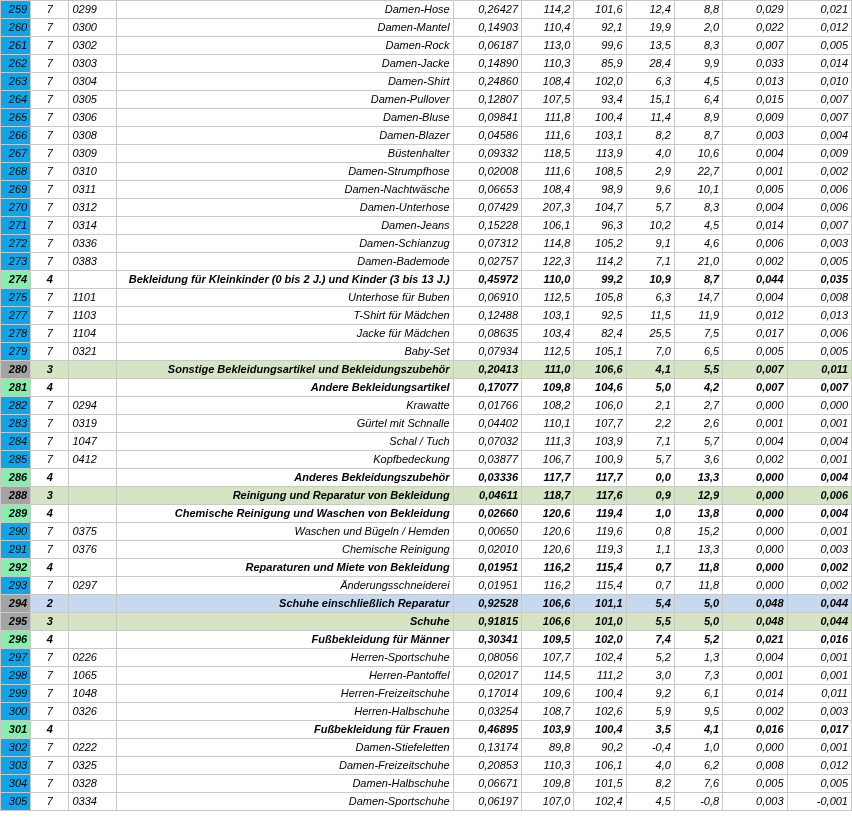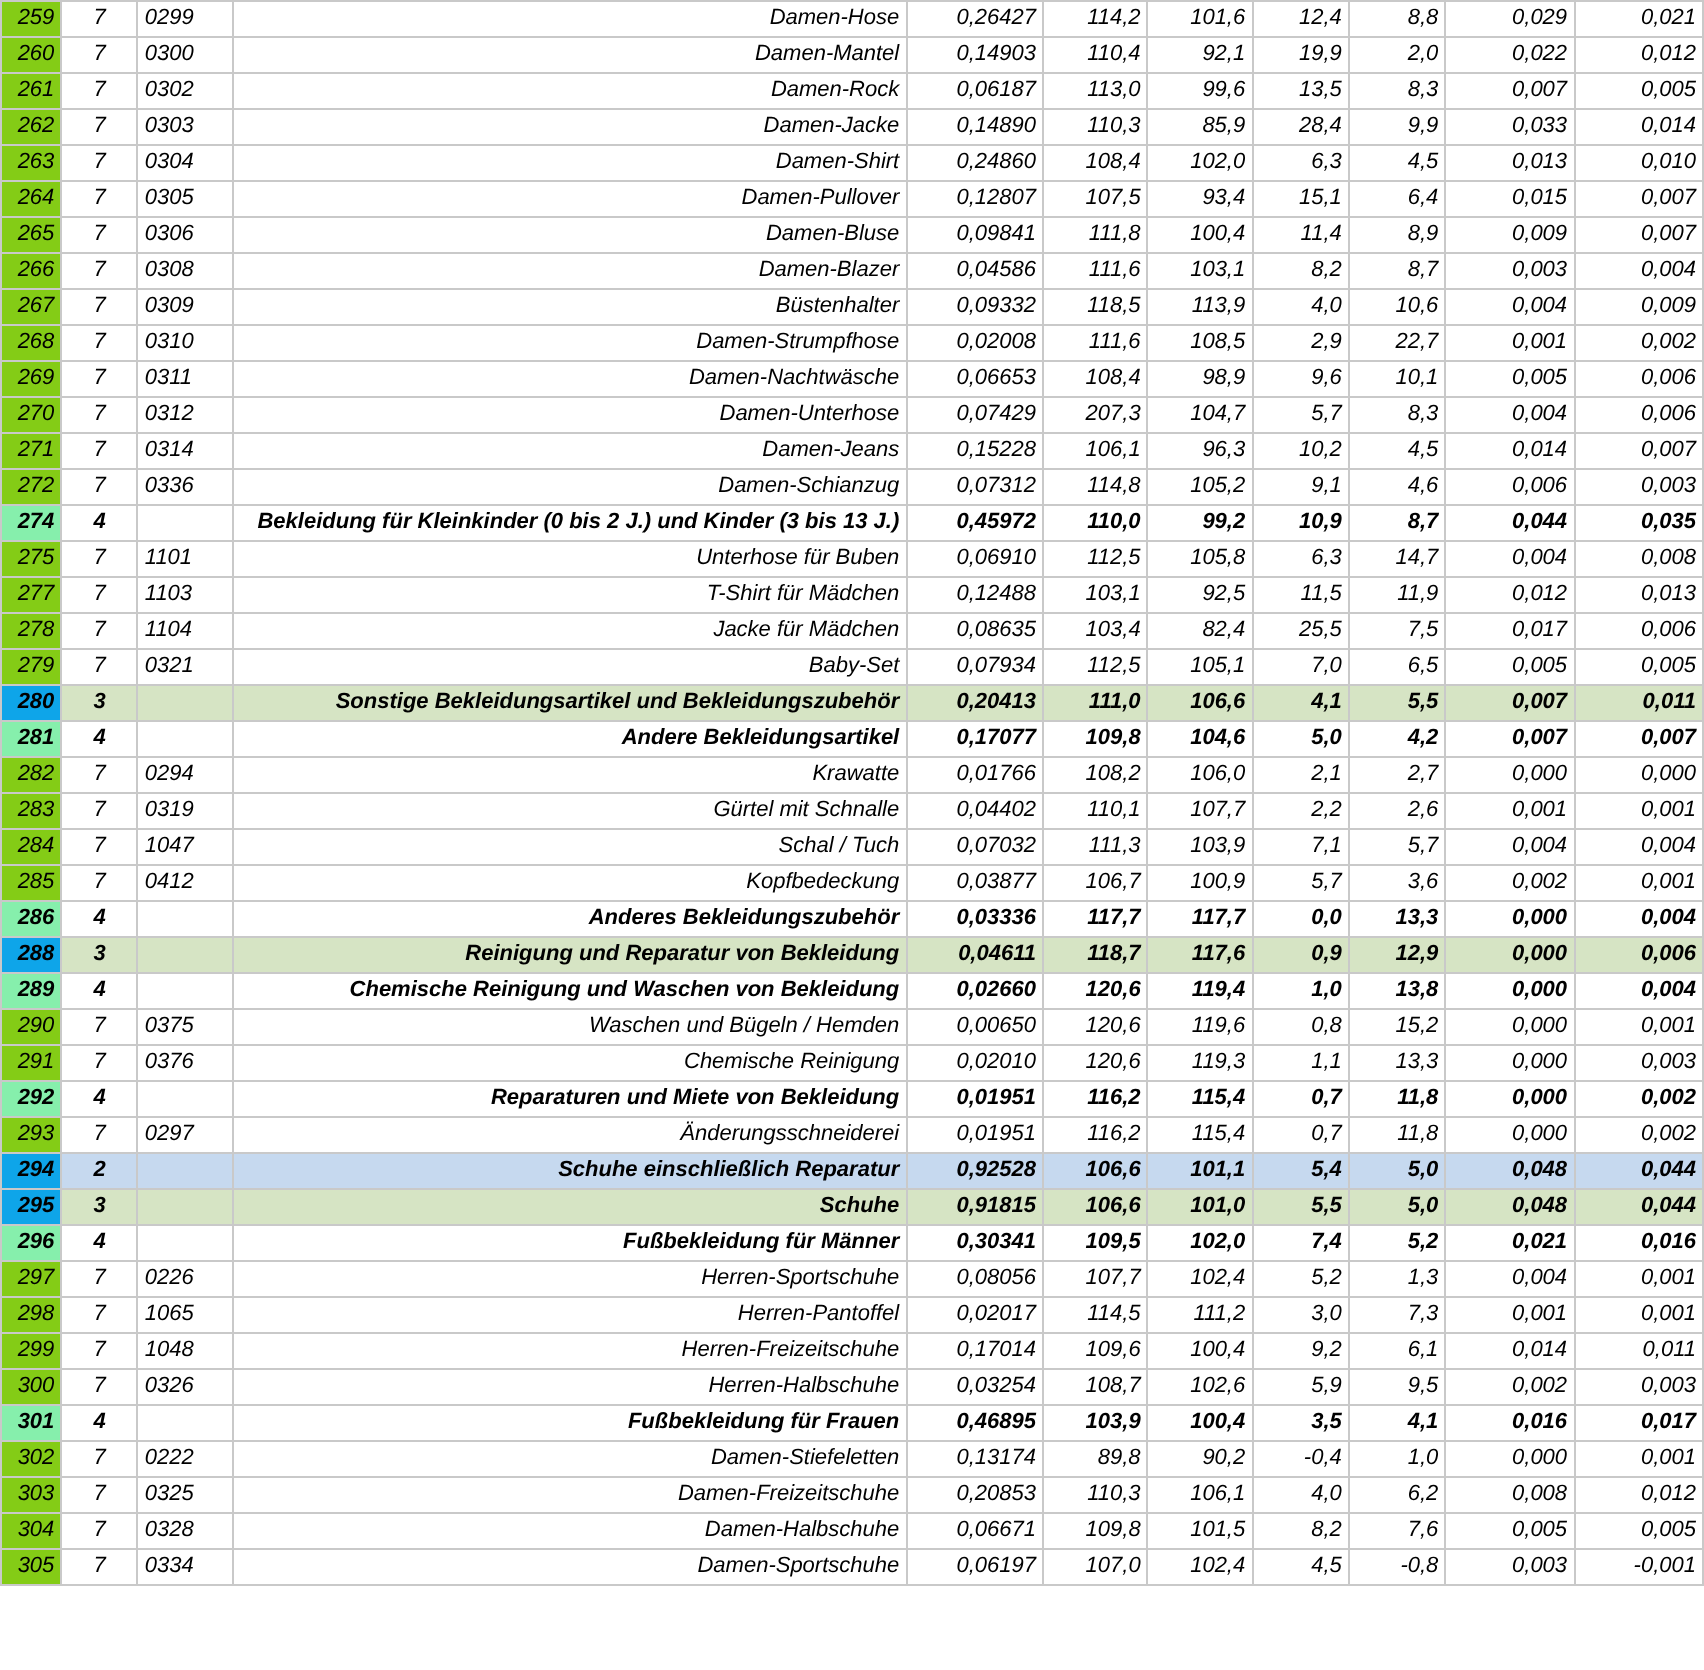--- a/index.html
+++ b/index.html
@@ -36,21 +36,21 @@
   col.c-name   { width: 335px; }
   col.c-v1     { width: 68px; }
   col.c-v2     { width: 52px; }
   col.c-v3     { width: 52px; }
   col.c-v4     { width: 48px; }
   col.c-v5     { width: 48px; }
   col.c-v6     { width: 64px; }
   col.c-v7     { width: 64px; }
 
   td.rownum {
-    background: #84cc16;
+    background: #0ea5e9;
     color: #000;
     text-align: right;
     font-style: normal;
     font-size: 11px;
     padding-right: 4px;
     border-right: 1px solid #b0b0b0;
   }
   td.lvl {
     text-align: center;
     font-style: normal;
@@ -64,21 +64,21 @@
   td.num {
     text-align: right;
     padding-right: 5px;
   }
 
   
   tr.lvl7 td { font-style: italic; font-weight: normal; }
   tr.lvl4 td { font-weight: bold; font-style: italic; }
   tr.lvl3 td { font-weight: bold; font-style: italic; background: #d6e4c4; }
   tr.lvl2 td { font-weight: bold; font-style: italic; background: #c6d9ef; }
-  tr.lvl3 td.rownum, tr.lvl2 td.rownum { background: #0ea5e9; font-style: italic; }
+  tr.lvl3 td.rownum, tr.lvl2 td.rownum { background: #a3a3a3; font-style: italic; }
   tr.lvl4 td.rownum { background: #86efac; }
 
   tr.lvl4 td.name, tr.lvl3 td.name, tr.lvl2 td.name { padding-left: 5px; }
 </style>
 </head>
 <body>
 
 <table class="sheet">
   <colgroup>
     <col class="c-rownum">
@@ -269,20 +269,33 @@
         <td class="code">0336</td>
         <td class="name">Damen-Schianzug</td>
         <td class="num">0,07312</td>
         <td class="num">114,8</td>
         <td class="num">105,2</td>
         <td class="num">9,1</td>
         <td class="num">4,6</td>
         <td class="num">0,006</td>
         <td class="num">0,003</td>
       </tr>
+      <tr class="lvl7">
+        <td class="rownum">273</td>
+        <td class="lvl">7</td>
+        <td class="code">0383</td>
+        <td class="name">Damen-Bademode</td>
+        <td class="num">0,02757</td>
+        <td class="num">122,3</td>
+        <td class="num">114,2</td>
+        <td class="num">7,1</td>
+        <td class="num">21,0</td>
+        <td class="num">0,002</td>
+        <td class="num">0,005</td>
+      </tr>
       <tr class="lvl4">
         <td class="rownum">274</td>
         <td class="lvl">4</td>
         <td class="code"></td>
         <td class="name">Bekleidung für Kleinkinder (0 bis 2 J.) und Kinder (3 bis 13 J.)</td>
         <td class="num">0,45972</td>
         <td class="num">110,0</td>
         <td class="num">99,2</td>
         <td class="num">10,9</td>
         <td class="num">8,7</td>

